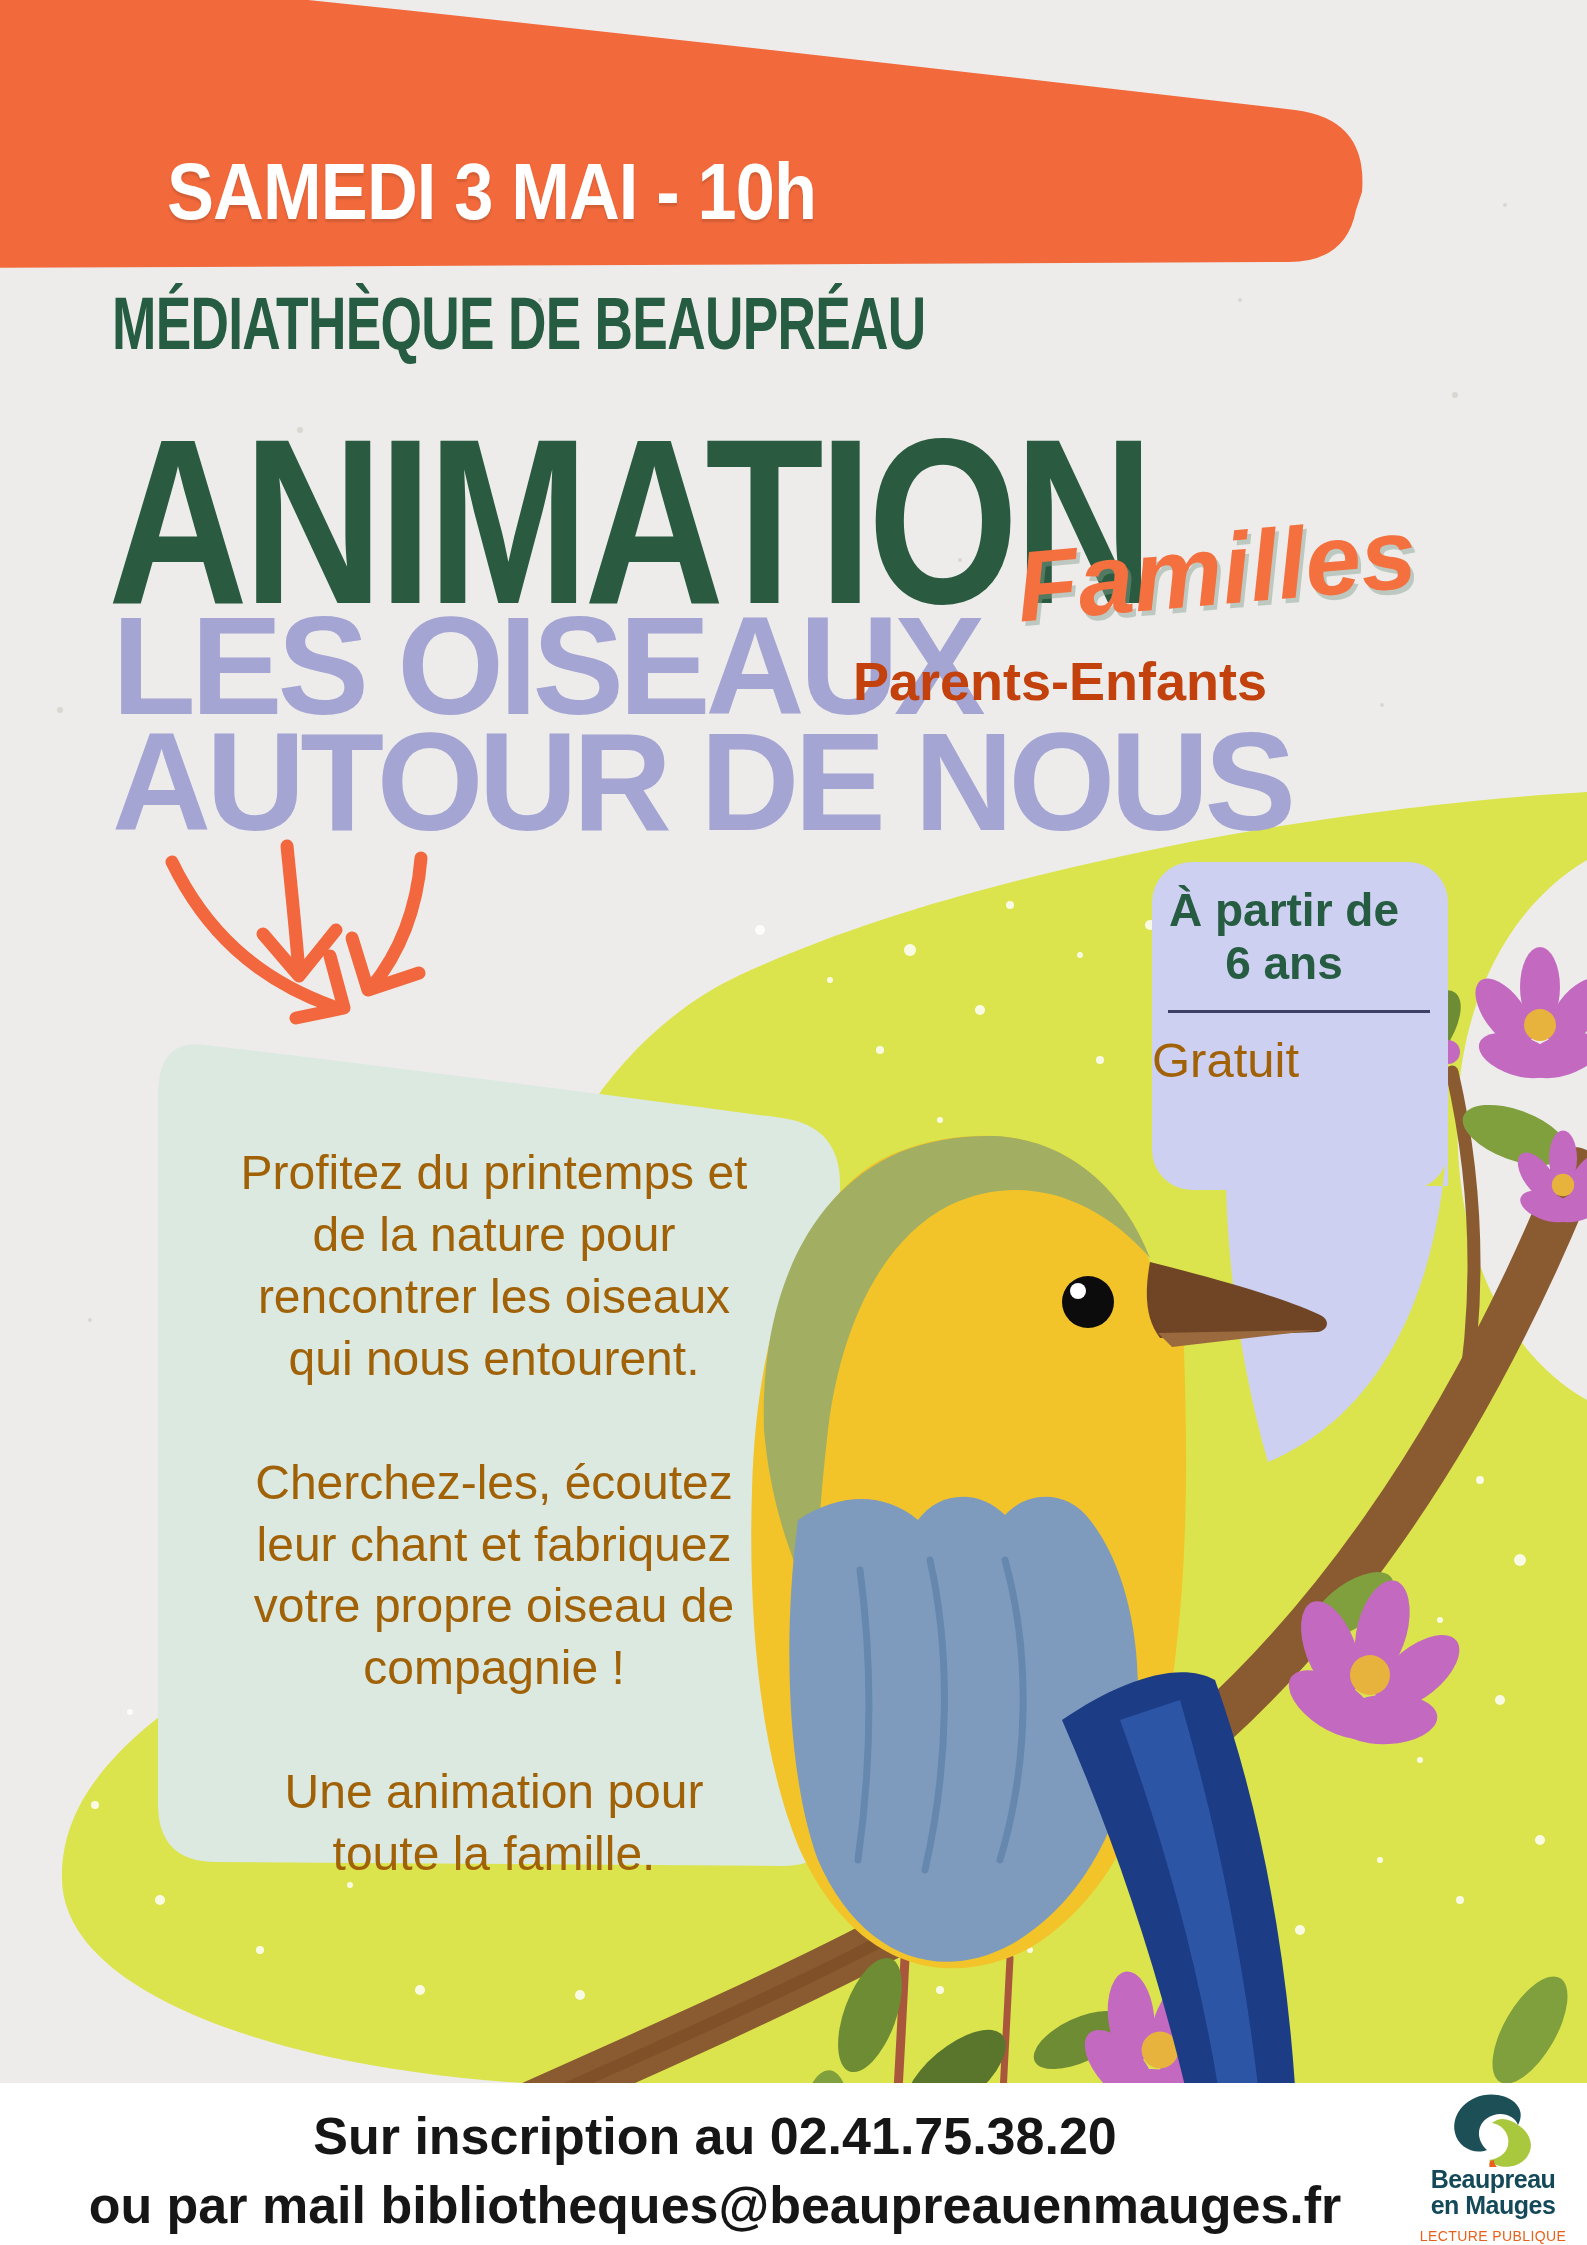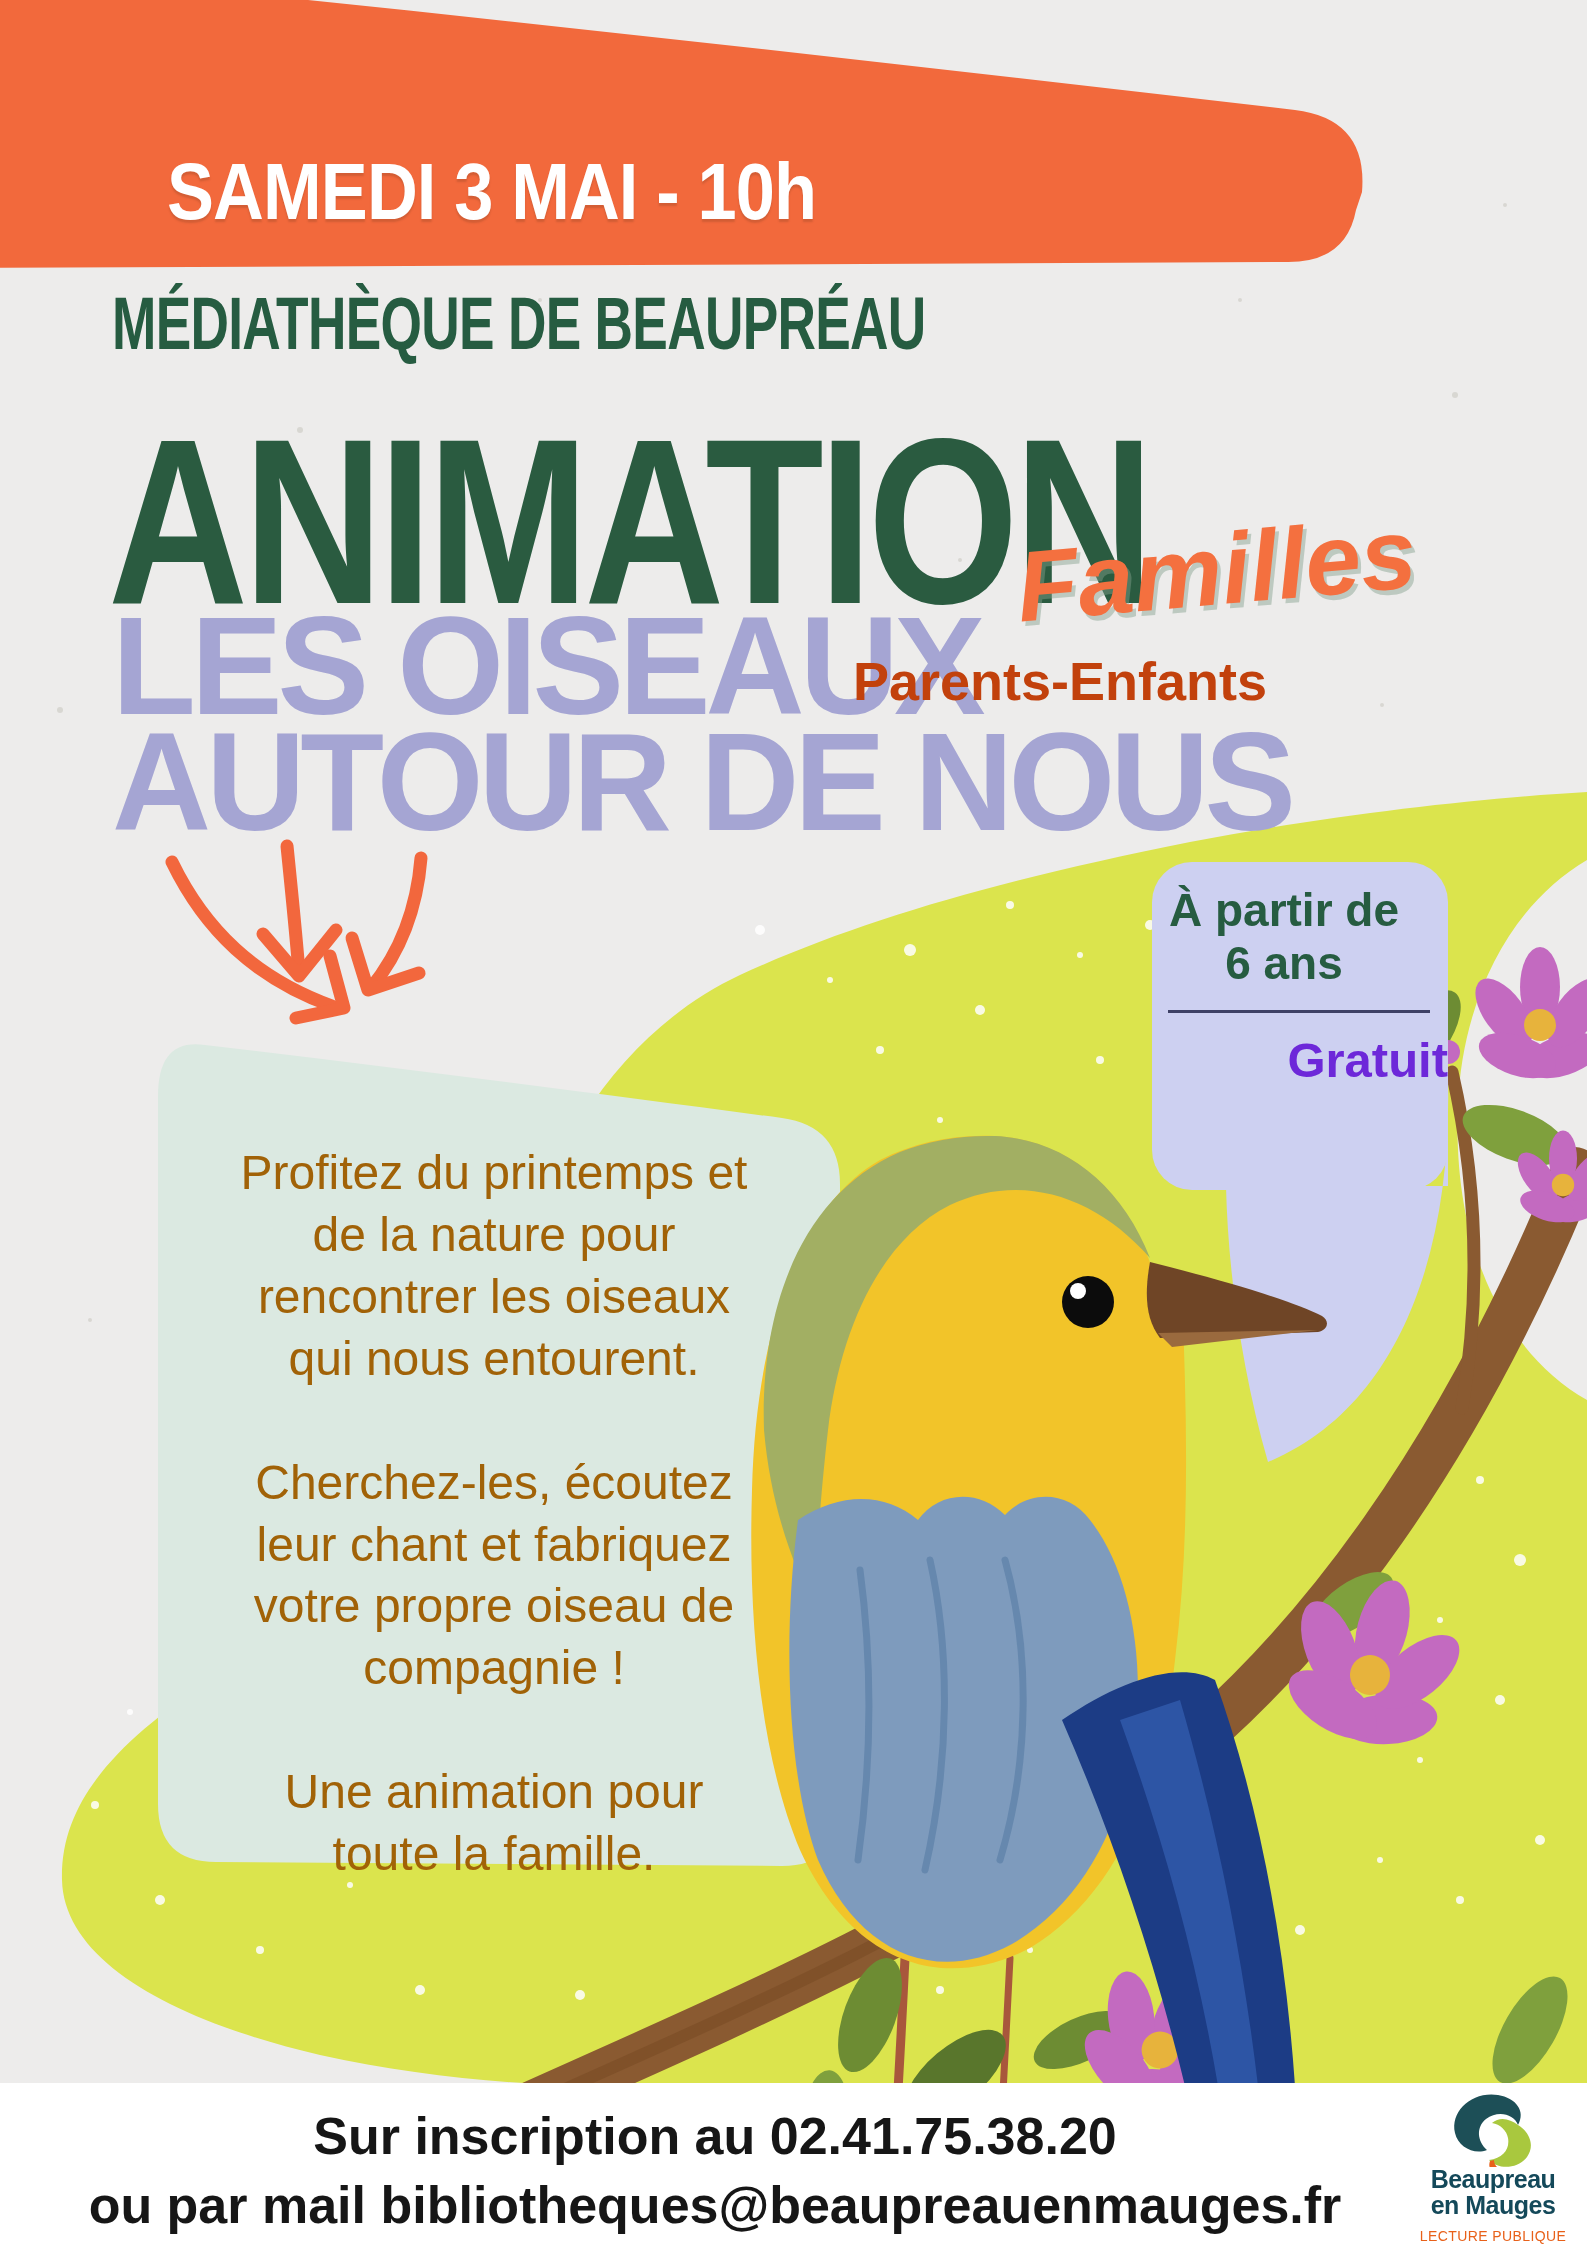--- a/index.html
+++ b/index.html
@@ -53,22 +53,22 @@
   .badge-age{
     left:1152px;top:884px;width:264px;text-align:center;
     font-size:46px;font-weight:bold;color:#265c41;line-height:1.16;
     white-space:pre-line;
   }
   .badge-divider{
     left:1168px;top:1010px;width:262px;height:0;
     border-top:3px solid #3e4166;
   }
   .badge-price{
-    left:1152px;top:1032px;width:296px;text-align:right;
-    font-size:49px;font-weight:bold;color:#6d28d9;
+    left:1152px;top:1032px;width:296px;text-align:left;
+    font-size:49px;font-weight:normal;color:#a16207;
   }
   .desc{
     left:168px;top:1142px;width:652px;text-align:center;
     color:#a16207;font-size:48px;line-height:1.29;font-weight:400;
   }
   .desc p{margin:0 0 62px 0;white-space:pre-line;}
   .desc p:last-child{margin-bottom:4px;}
 
   .footer-band{
     left:0;top:2083px;width:1587px;height:162px;background:#ffffff;

